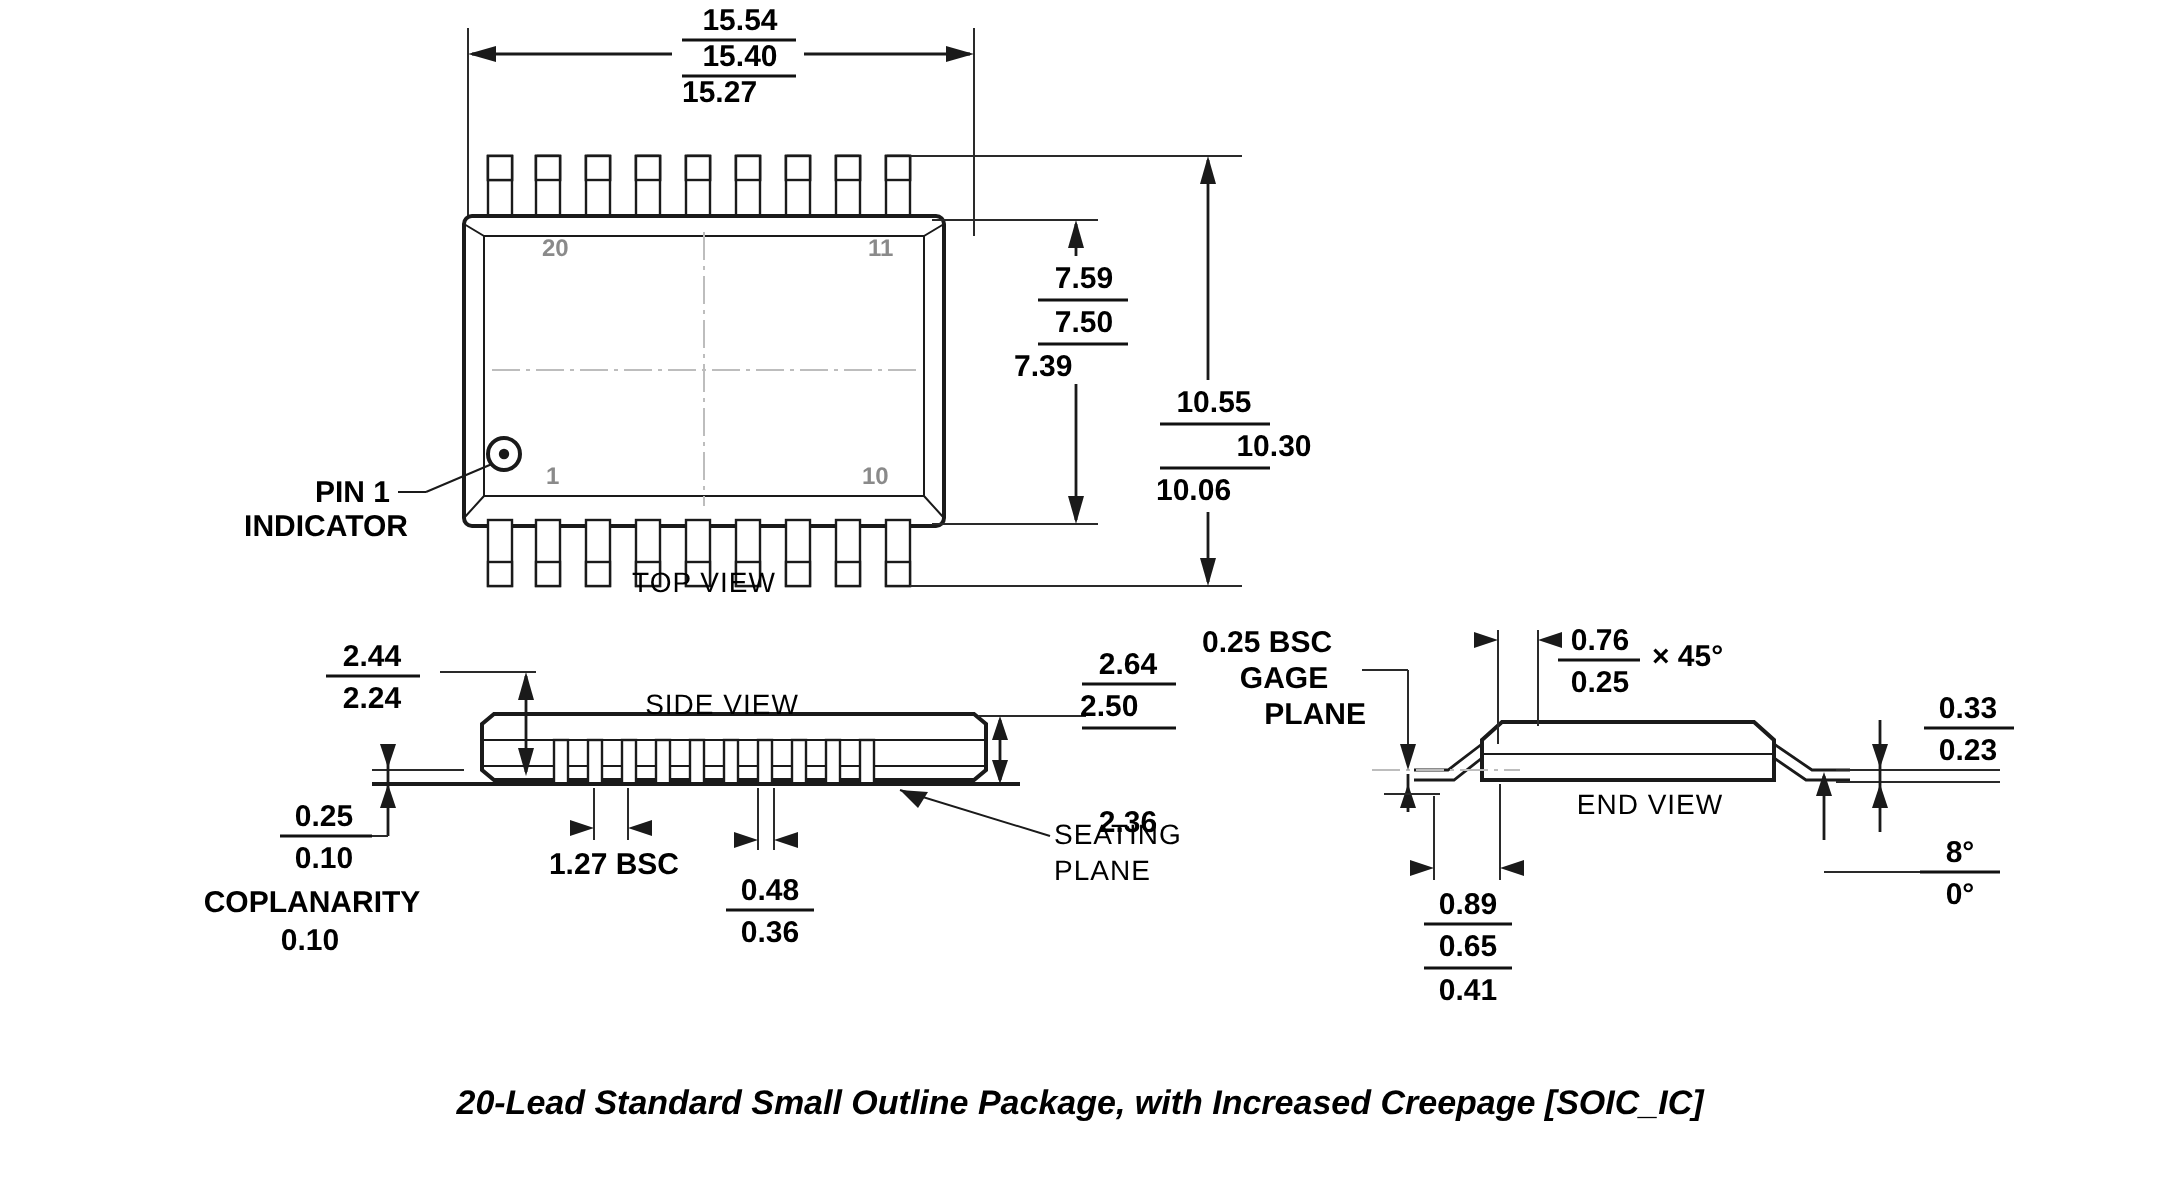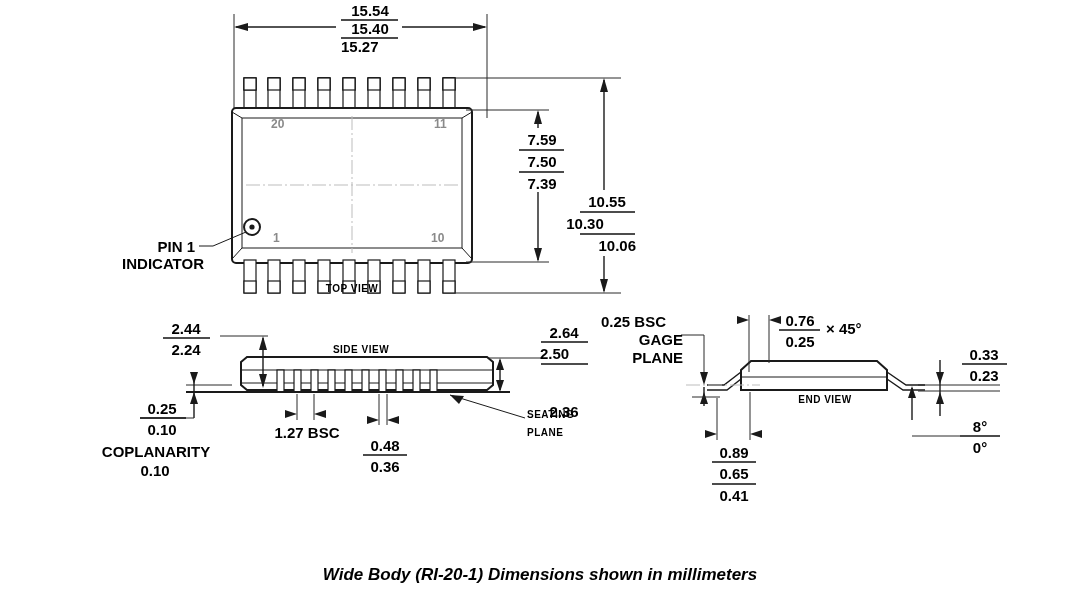--- a/index.html
+++ b/index.html
@@ -32,22 +32,22 @@
     fill: #111111;
   }
   .labeltext {
     font-family: "Liberation Sans", sans-serif;
     font-weight: bold;
     font-size: 15px;
     fill: #111111;
   }
   .viewlabel {
     font-family: "Liberation Sans", sans-serif;
-    font-weight: bold;
-    font-size: 10px;
+    font-weight: normal;
+    font-size: 14px;
     fill: #a8a8a8;
     letter-spacing: 0.5px;
   }
   .pinnum {
     font-family: "Liberation Sans", sans-serif;
     font-weight: bold;
     font-size: 12px;
     fill: #8a8a8a;
   }
   .captionline1 {
@@ -291,25 +291,25 @@
       <line class="rule" x1="960" y1="436" x2="1000" y2="436"></line>
     </g>
   </svg>
 
   <div style="position:absolute;left:341px;top:2px;width:58px;text-align:center;" class="dimtext">15.54</div>
   <div style="position:absolute;left:341px;top:20px;width:58px;text-align:center;" class="dimtext">15.40</div>
   <div style="position:absolute;left:341px;top:38px;width:58px;text-align:left;" class="dimtext">15.27</div>
 
   <div style="position:absolute;left:519px;top:131px;width:46px;text-align:center;" class="dimtext">7.59</div>
   <div style="position:absolute;left:519px;top:153px;width:46px;text-align:center;" class="dimtext">7.50</div>
-  <div style="position:absolute;left:519px;top:175px;width:46px;text-align:center;" class="dimtext">7.39</div>
+  <div style="position:absolute;left:507px;top:175px;width:46px;text-align:left;" class="dimtext">7.39</div>
 
   <div style="position:absolute;left:578px;top:193px;width:58px;text-align:center;" class="dimtext">10.55</div>
-  <div style="position:absolute;left:556px;top:215px;width:58px;text-align:center;" class="dimtext">10.30</div>
-  <div style="position:absolute;left:578px;top:237px;width:58px;text-align:right;" class="dimtext">10.06</div>
+  <div style="position:absolute;left:608px;top:215px;width:58px;text-align:center;" class="dimtext">10.30</div>
+  <div style="position:absolute;left:578px;top:237px;width:58px;text-align:left;" class="dimtext">10.06</div>
 
   <div style="position:absolute;left:281px;top:283px;width:142px;text-align:center;" class="viewlabel">TOP VIEW</div>
 
   <div style="position:absolute;left:90px;top:238px;width:105px;text-align:right;" class="labeltext">PIN 1</div>
   <div style="position:absolute;left:70px;top:255px;width:134px;text-align:right;" class="labeltext">INDICATOR</div>
 
   <div style="position:absolute;left:162px;top:320px;width:48px;text-align:center;" class="dimtext">2.44</div>
   <div style="position:absolute;left:162px;top:341px;width:48px;text-align:center;" class="dimtext">2.24</div>
 
   <div style="position:absolute;left:302px;top:344px;width:118px;text-align:center;" class="viewlabel">SIDE VIEW</div>
@@ -326,34 +326,34 @@
   <div style="position:absolute;left:361px;top:458px;width:48px;text-align:center;" class="dimtext">0.36</div>
 
   <div style="position:absolute;left:540px;top:324px;width:48px;text-align:center;" class="dimtext">2.64</div>
   <div style="position:absolute;left:540px;top:345px;width:48px;" class="dimtext">2.50</div>
   <div style="position:absolute;left:540px;top:367px;width:48px;text-align:center;margin-top:36px;" class="dimtext">2.36</div>
 
   <div style="position:absolute;left:527px;top:409px;width:90px;text-align:left;" class="viewlabel">SEATING</div>
   <div style="position:absolute;left:527px;top:427px;width:90px;text-align:left;" class="viewlabel">PLANE</div>
 
   <div style="position:absolute;left:601px;top:313px;width:82px;text-align:left;" class="labeltext">0.25 BSC</div>
-  <div style="position:absolute;left:601px;top:331px;width:82px;text-align:right;" class="labeltext">GAGE</div>
+  <div style="position:absolute;left:601px;top:331px;width:82px;text-align:center;" class="labeltext">GAGE</div>
   <div style="position:absolute;left:601px;top:349px;width:82px;text-align:right;" class="labeltext">PLANE</div>
 
   <div style="position:absolute;left:777px;top:312px;width:46px;text-align:center;" class="dimtext">0.76</div>
   <div style="position:absolute;left:777px;top:333px;width:46px;text-align:center;" class="dimtext">0.25</div>
   <div style="position:absolute;left:826px;top:320px;width:60px;text-align:left;" class="dimtext">× 45°</div>
 
   <div style="position:absolute;left:770px;top:394px;width:110px;text-align:center;" class="viewlabel">END VIEW</div>
 
   <div style="position:absolute;left:711px;top:444px;width:46px;text-align:center;" class="dimtext">0.89</div>
   <div style="position:absolute;left:711px;top:465px;width:46px;text-align:center;" class="dimtext">0.65</div>
   <div style="position:absolute;left:711px;top:487px;width:46px;text-align:center;" class="dimtext">0.41</div>
 
   <div style="position:absolute;left:960px;top:346px;width:48px;text-align:center;" class="dimtext">0.33</div>
   <div style="position:absolute;left:960px;top:367px;width:48px;text-align:center;" class="dimtext">0.23</div>
 
   <div style="position:absolute;left:958px;top:418px;width:44px;text-align:center;" class="dimtext">8°</div>
   <div style="position:absolute;left:958px;top:439px;width:44px;text-align:center;" class="dimtext">0°</div>
 
-  <div style="position:absolute;left:0px;top:565px;width:1080px;text-align:center;" class="captionline2">Wide Body   (RI-20-1)  Dimensions shown in millimeters</div>
+  <div style="position:absolute;left:0px;top:542px;width:1080px;text-align:center;" class="captionline2">20-Lead Standard Small Outline Package, with Increased Creepage [SOIC_IC]</div>
 
 </div>
 
 </body></html>

